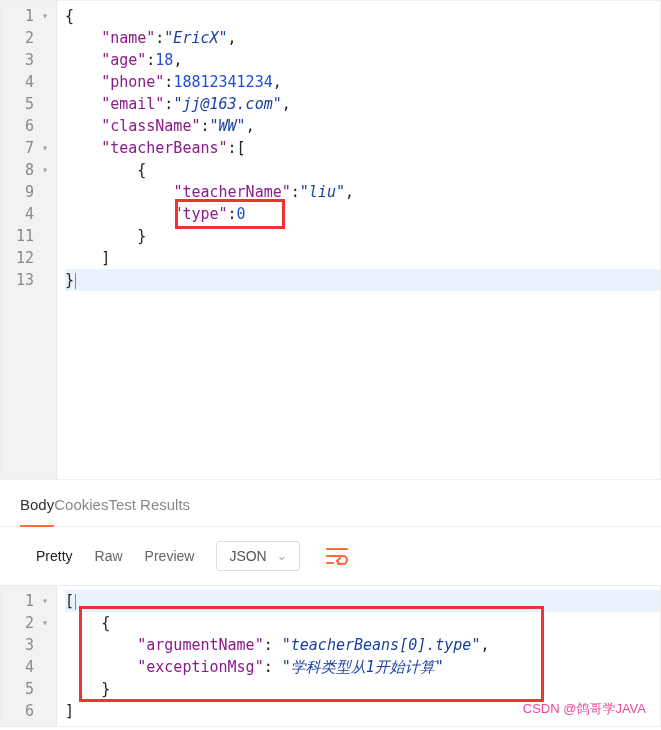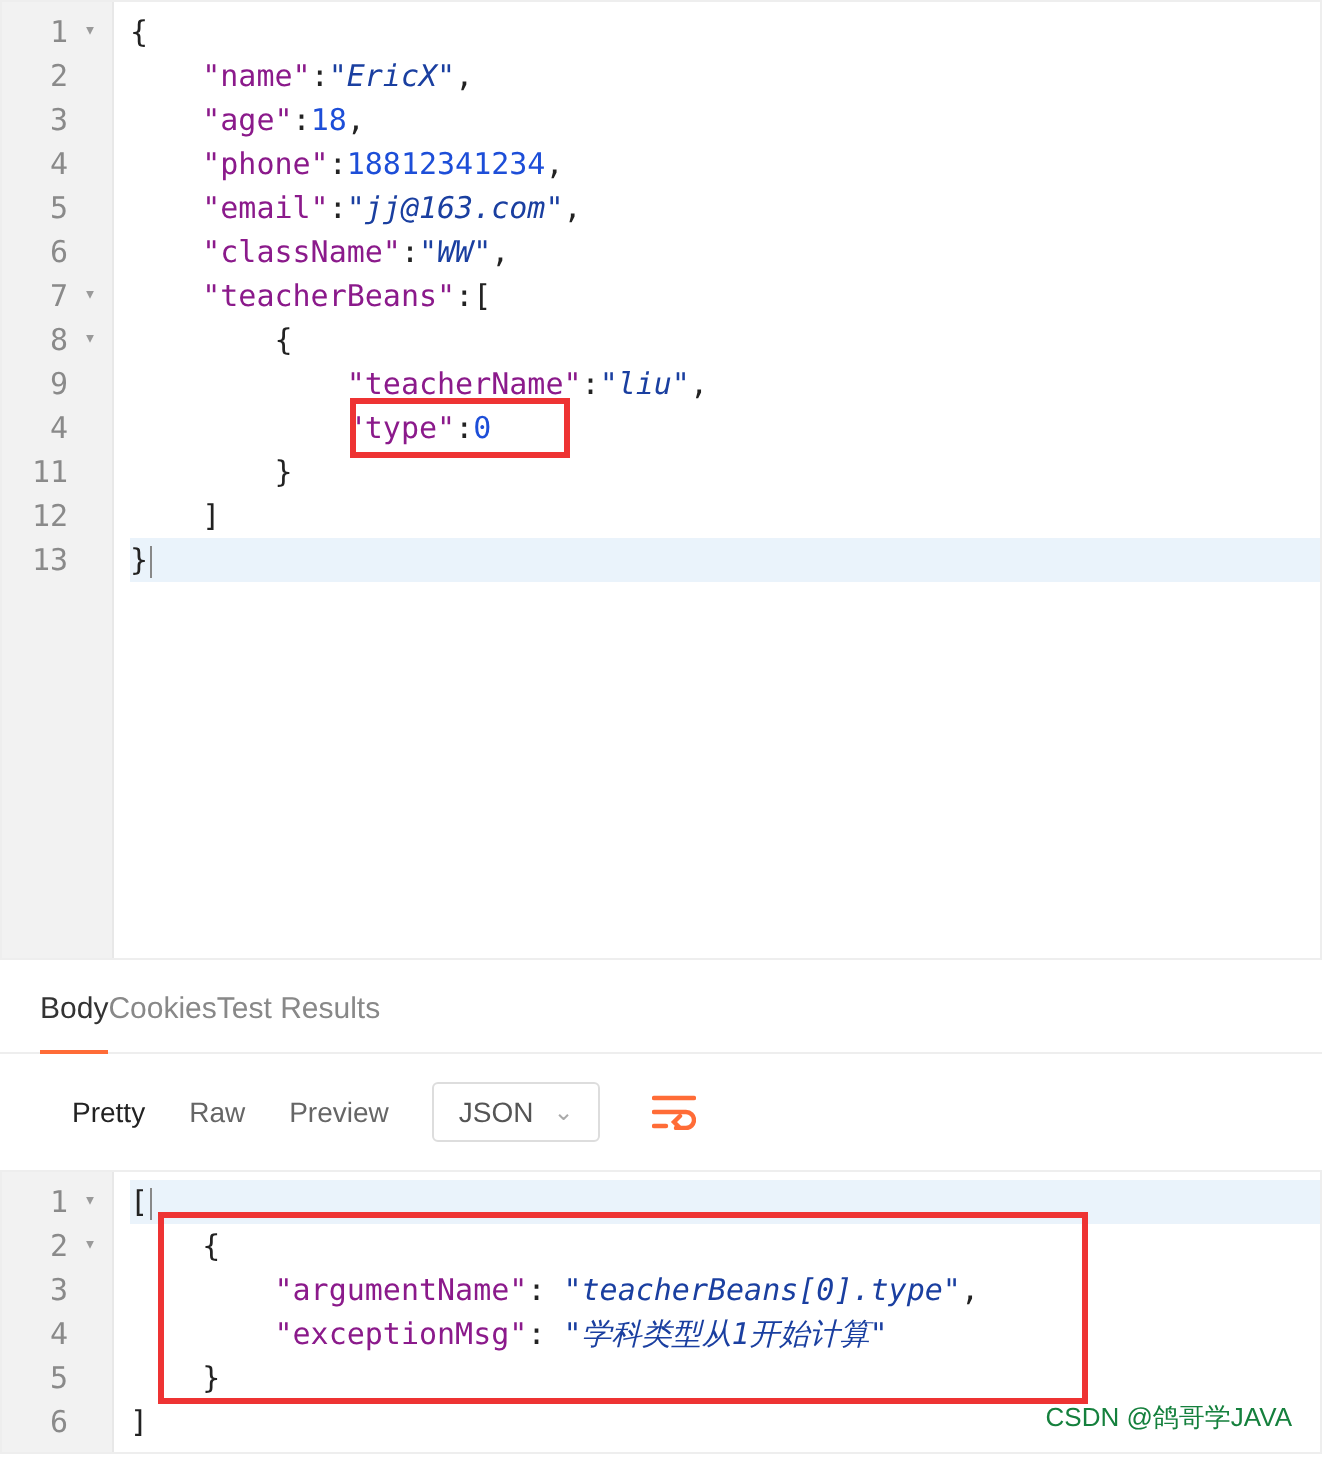--- a/index.html
+++ b/index.html
@@ -121,21 +121,21 @@
     display: inline-block;
     border-left: 1.5px solid #888;
     height: 16px;
     vertical-align: middle;
     margin-left: 1px;
   }
   .watermark {
     position: absolute;
     right: 14px;
     bottom: 6px;
-    color: #15803d;
+    color: #ec4899;
     font-size: 13px;
     font-family: Arial, sans-serif;
   }
 </style>
 </head>
 <body>
 
 <div class="pane editor editor-top">
   <div class="gutter">
     <div class="ln">

